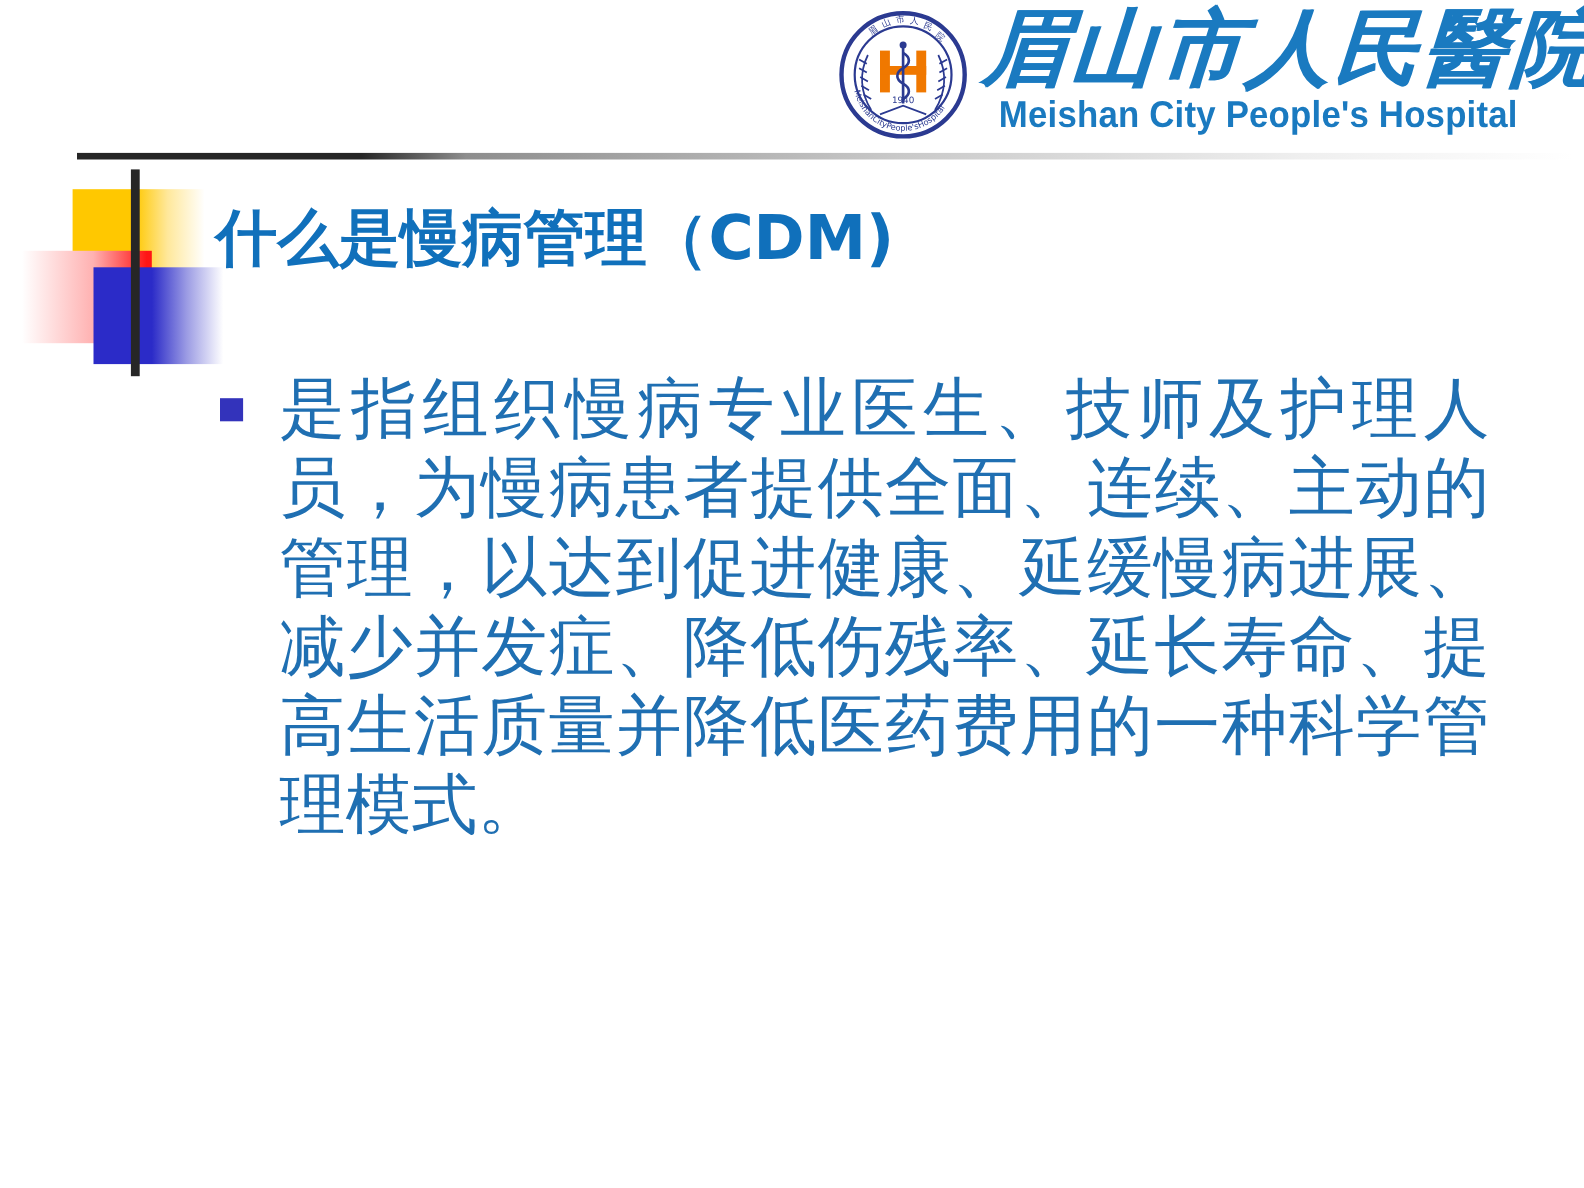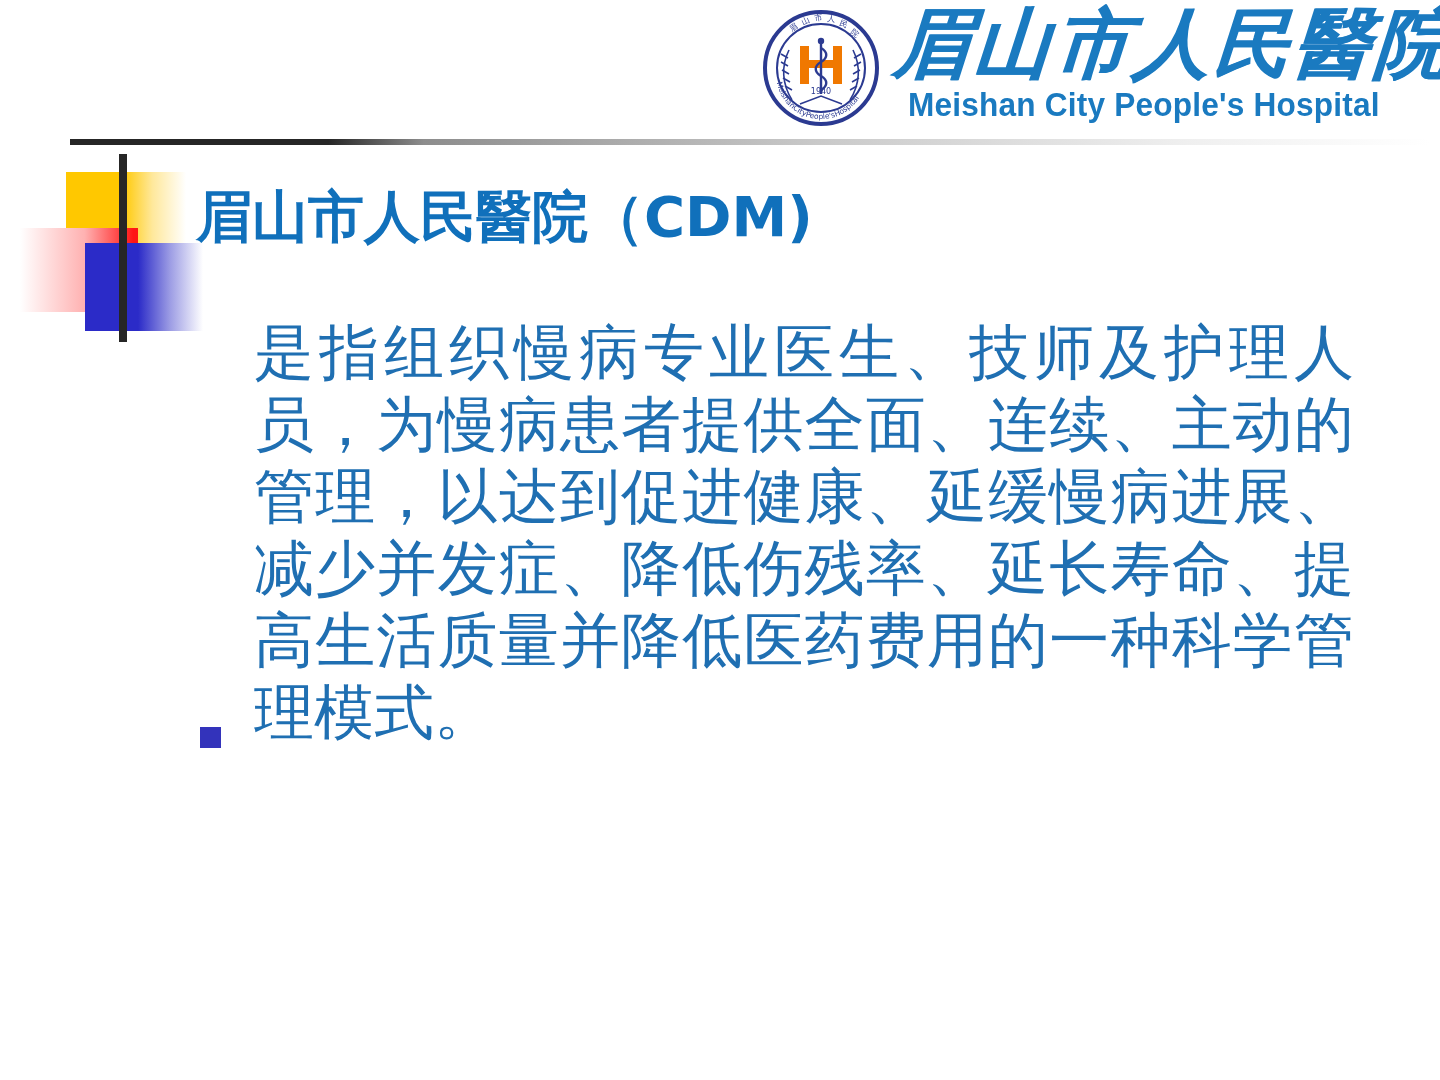--- a/index.html
+++ b/index.html
@@ -127,24 +127,24 @@
     font-weight: 700;
     color: #1070BB;
     line-height: 1.1;
     white-space: nowrap;
   }
 
   
   .body-block {
     position: absolute;
     left: 200px;
-    top: 316px;
+    top: 336px;
     width: 1180px;
     display: flex;
-    align-items: flex-end;
+    align-items: flex-start;
   }
   .bullet {
     flex: 0 0 auto;
     width: 21px;
     height: 21px;
     background: #3333BB;
     margin-top: 26px;
     margin-right: 33px;
   }
   .body-text {
@@ -215,20 +215,20 @@
   </div>
 
   <div class="deco">
     <div class="sq-yellow"></div>
     <div class="sq-red"></div>
     <div class="sq-blue"></div>
     <div class="vline"></div>
   </div>
   <div class="hline"></div>
 
-  <div class="title">眉山市人民醫院（CDM)</div>
+  <div class="title">什么是慢病管理（CDM)</div>
 
   <div class="body-block">
     <div class="bullet"></div>
     <div class="body-text">是指组织慢病专业医生、技师及护理人员，为慢病患者提供全面、连续、主动的管理，以达到促进健康、延缓慢病进展、减少并发症、降低伤残率、延长寿命、提高生活质量并降低医药费用的一种科学管理模式。</div>
   </div>
 
 </div>
 
 </body></html>

